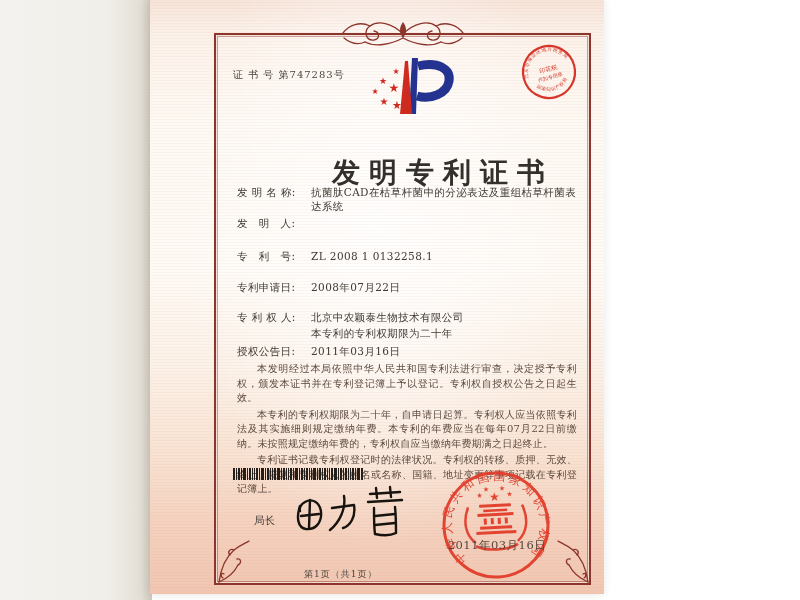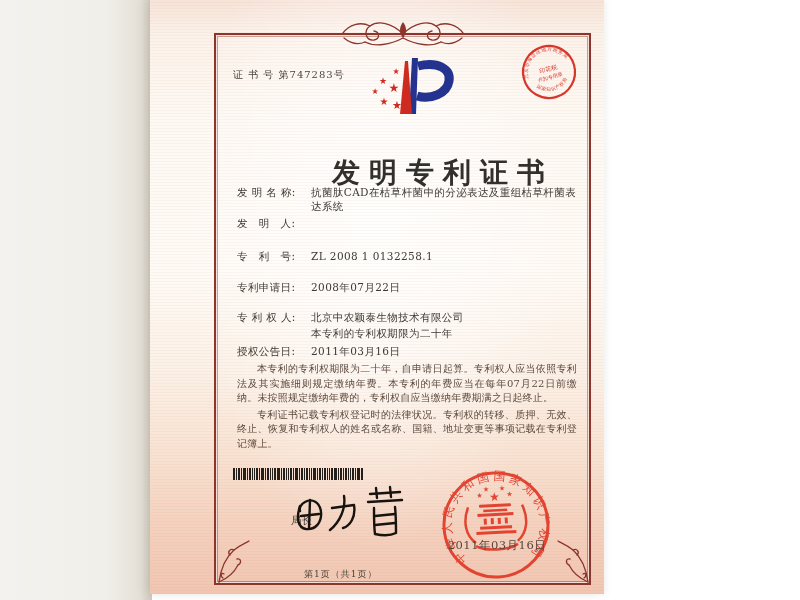--- a/index.html
+++ b/index.html
@@ -32,21 +32,21 @@
 
   .row{left:237px;width:345px;display:flex;font-size:10.5px;color:#3f3933;letter-spacing:.4px;}
   .row .lbl{flex:0 0 74px;white-space:pre;}
   .row .val{flex:1;}
   .val2{margin-top:2px;}
 
   .paras{left:237px;top:362px;width:340px;}
   .paras p{margin:0 0 2px 0;font-size:10px;line-height:14.5px;color:#5d4a3e;
     text-indent:2em;text-align:justify;letter-spacing:.2px;}
 
-  .sig-label{left:254px;top:514px;font-size:10.5px;color:#3f3933;margin-left:37px;}
+  .sig-label{left:254px;top:514px;font-size:10.5px;color:#3f3933;}
   .footer{left:304px;top:568px;width:200px;text-align:left;font-size:9px;color:#4a433c;letter-spacing:1px;}
   .seal-date{left:440px;top:538px;width:114px;text-align:center;font-size:11.5px;color:#544740;letter-spacing:.5px;}
 
   .svg-abs{position:absolute;}
   .stamp-small{transform:rotate(-15deg);}
   .seal-big{transform:rotate(-3deg);opacity:.93;}
 </style>
 </head>
 <body>
 
@@ -128,20 +128,21 @@
       <div>北京中农颖泰生物技术有限公司</div>
       <div class="val2">本专利的专利权期限为二十年</div>
     </span>
   </div>
   <div class="abs row" style="top:345px;">
     <span class="lbl">授权公告日:</span>
     <span class="val">2011年03月16日</span>
   </div>
 
   <div class="abs paras">
+    <p>本发明经过本局依照中华人民共和国专利法进行审查，决定授予专利权，颁发本证书并在专利登记簿上予以登记。专利权自授权公告之日起生效。</p>
     <p>本专利的专利权期限为二十年，自申请日起算。专利权人应当依照专利法及其实施细则规定缴纳年费。本专利的年费应当在每年07月22日前缴纳。未按照规定缴纳年费的，专利权自应当缴纳年费期满之日起终止。</p>
     <p>专利证书记载专利权登记时的法律状况。专利权的转移、质押、无效、终止、恢复和专利权人的姓名或名称、国籍、地址变更等事项记载在专利登记簿上。</p>
   </div>
 
   <svg class="svg-abs" style="left:233px;top:468px;" width="130" height="12" viewBox="0 0 130 12">
     <g fill="#241f1b">
       <rect x="0" y="0" width="2" height="12"></rect>
         <rect x="3" y="0" width="1" height="12"></rect>
         <rect x="5" y="0" width="2" height="12"></rect>
       <rect x="8" y="0" width="1" height="12"></rect>

